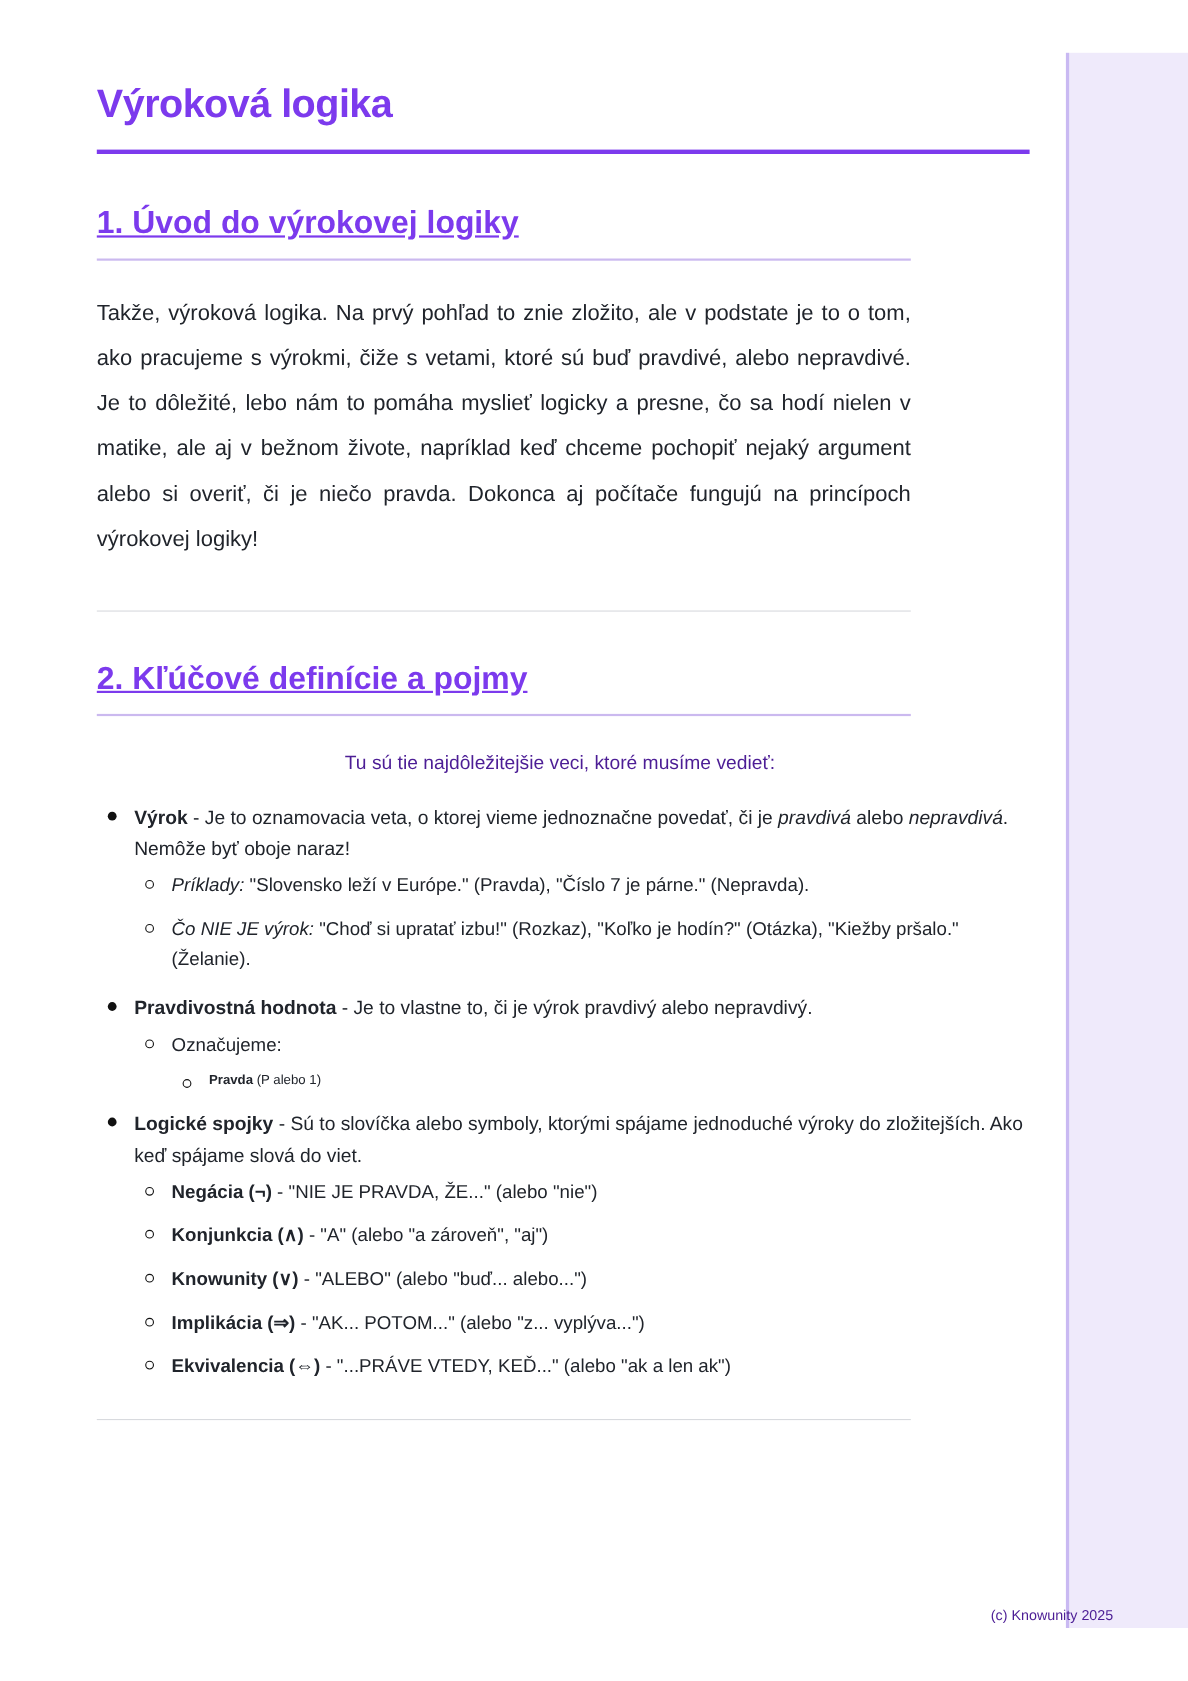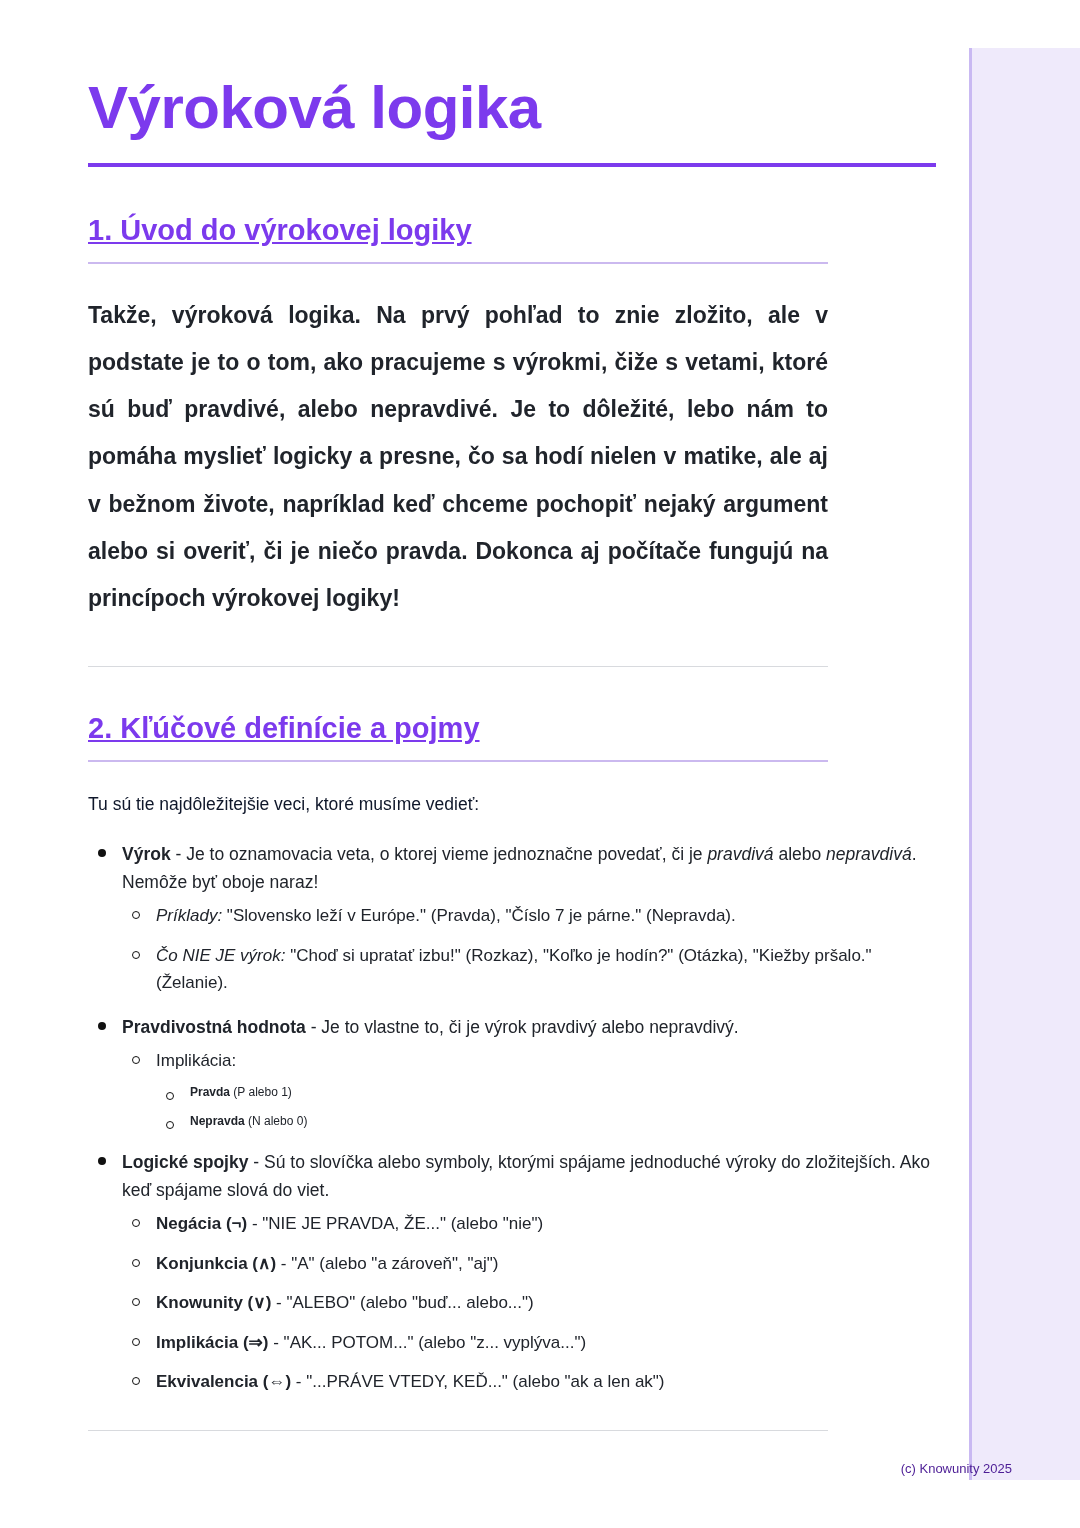--- a/index.html
+++ b/index.html
@@ -34,21 +34,21 @@
     width: 3px;
     height: 1432px;
     background: #c9b9f2;
   }
   .content {
     position: relative;
     padding: 74px 150px 0 88px;
     width: 1080px;
   }
   h1.doc-title {
-    font-size: 60px;
+    font-size: 36px;
     line-height: 1.12;
     font-weight: bold;
     color: #7c3aed;
     margin: 0 0 22px 0;
     letter-spacing: -0.5px;
   }
   .title-rule {
     height: 4px;
     background: #7c3aed;
     width: 848px;
@@ -62,39 +62,39 @@
     margin: 0 0 14px 0;
     text-decoration: underline;
   }
   .section-rule {
     height: 2px;
     background: #cbb9ef;
     width: 740px;
     margin: 0 0 28px 0;
   }
   p.para {
-    font-size: 23px;
+    font-size: 20px;
     line-height: 2.05;
     color: #20242b;
     margin: 0;
     text-align: justify;
     width: 740px;
-    font-weight: bold;
   }
   .divider {
     height: 1px;
     background: #d8dade;
     width: 740px;
     margin: 44px 0 44px 0;
   }
   p.lead {
     font-size: 17.5px;
     line-height: 1.7;
-    color: #0f172a;
+    color: #4c1d95;
     margin: 0 0 20px 0;
+    text-align: center;
   }
   ul.level1 {
     list-style: none;
     margin: 0;
     padding: 0;
   }
   ul.level1 > li {
     position: relative;
     padding-left: 34px;
     margin-bottom: 16px;
@@ -212,31 +212,27 @@
         </ul>
       </li>
 
       <li>
         <span class="bullet"></span>
         <b>Pravdivostná hodnota</b><span> - </span><span>Je to vlastne to, či je výrok pravdivý alebo nepravdivý.</span>
 
         <ul class="level2">
           <li>
             <span class="bullet-o"></span>
-            <span>Implikácia:</span>
+            <span>Označujeme:</span>
 
             <ul class="level3">
               <li>
                 <span class="bullet-o"></span>
                 <b>Pravda</b><span> (P alebo 1)</span>
               </li>
-              <li>
-                <span class="bullet-o"></span>
-                <b>Nepravda</b><span> (N alebo 0)</span>
-              </li>
             </ul>
           </li>
         </ul>
       </li>
 
       <li>
         <span class="bullet"></span>
         <b>Logické spojky</b><span> - </span><span>Sú to slovíčka alebo symboly, ktorými spájame jednoduché výroky do zložitejších. Ako keď spájame slová do viet.</span>
 
         <ul class="level2">

